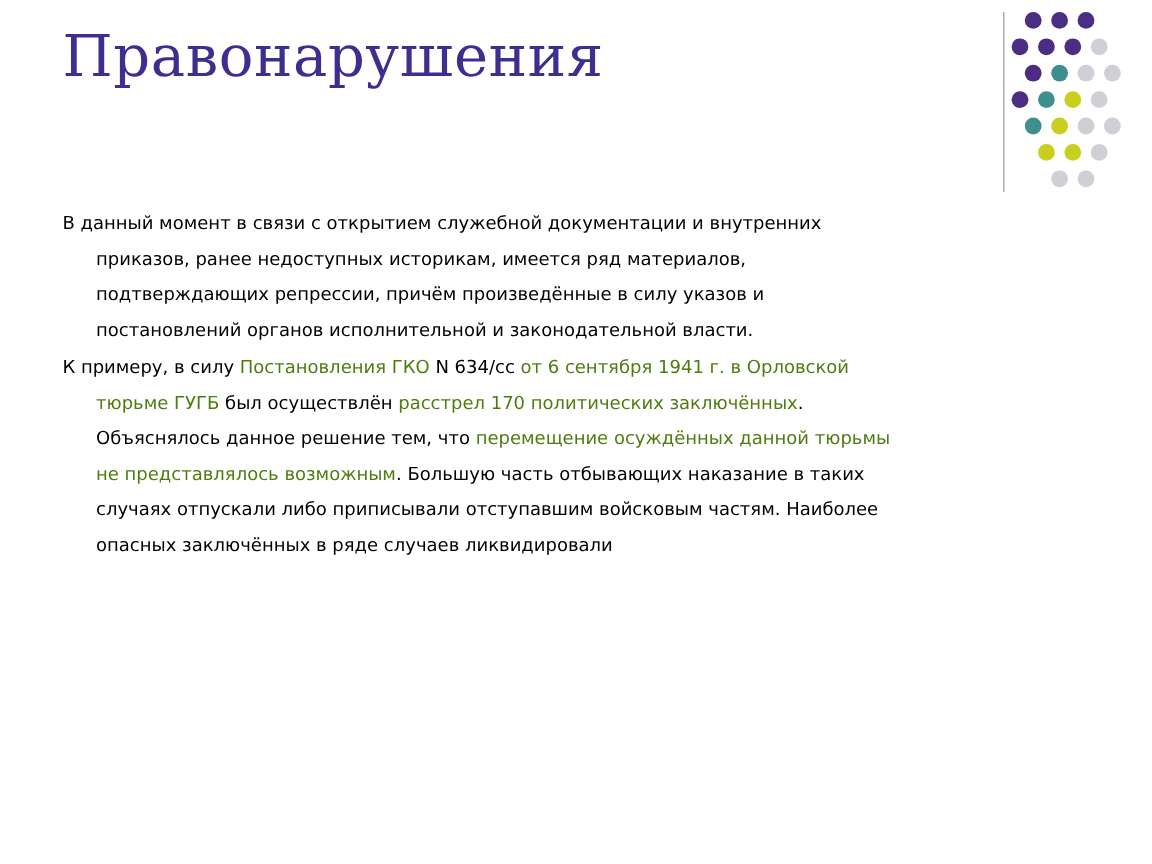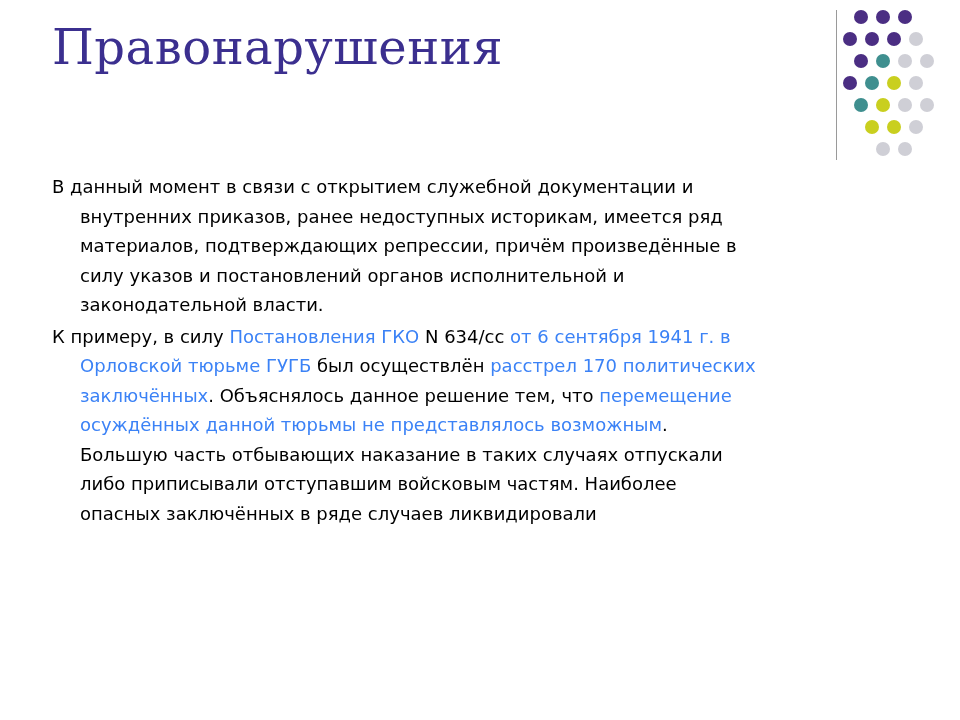--- a/index.html
+++ b/index.html
@@ -49,37 +49,37 @@
     width: 1px;
     height: 150px;
     background: #9a9a9a;
   }
   .body-text {
     position: absolute;
     left: 52px;
     top: 172px;
     width: 706px;
     font-family: "DejaVu Sans", sans-serif;
-    font-size: 18px;
+    font-size: 15px;
     line-height: 29.5px;
     color: #000000;
   }
   .para {
     margin: 0 0 0 0;
     text-indent: 0;
     padding-left: 28px;
   }
   .para .first-line-out {
     margin-left: -28px;
   }
   .para + .para {
     margin-top: 2px;
   }
   .red {
-    color: #3b82f6;
+    color: #4d7c0f;
   }
 </style>
 </head>
 <body>
 
 <div class="slide">
 
   <div class="slide-title">Правонарушения</div>
 
   <div class="divider"></div>

